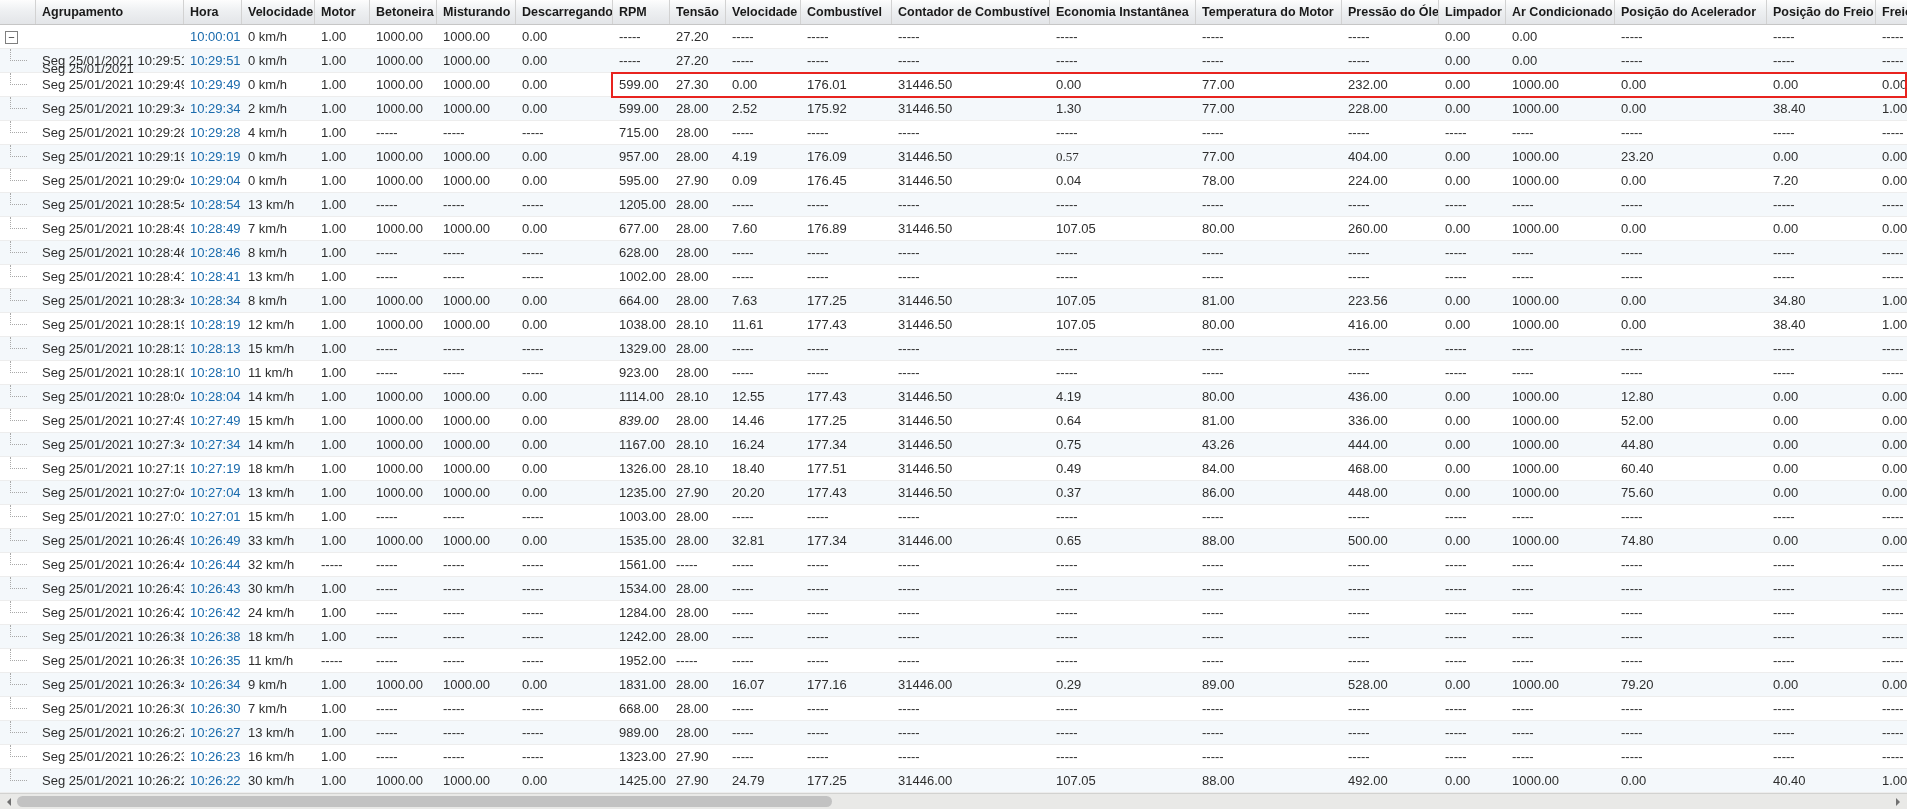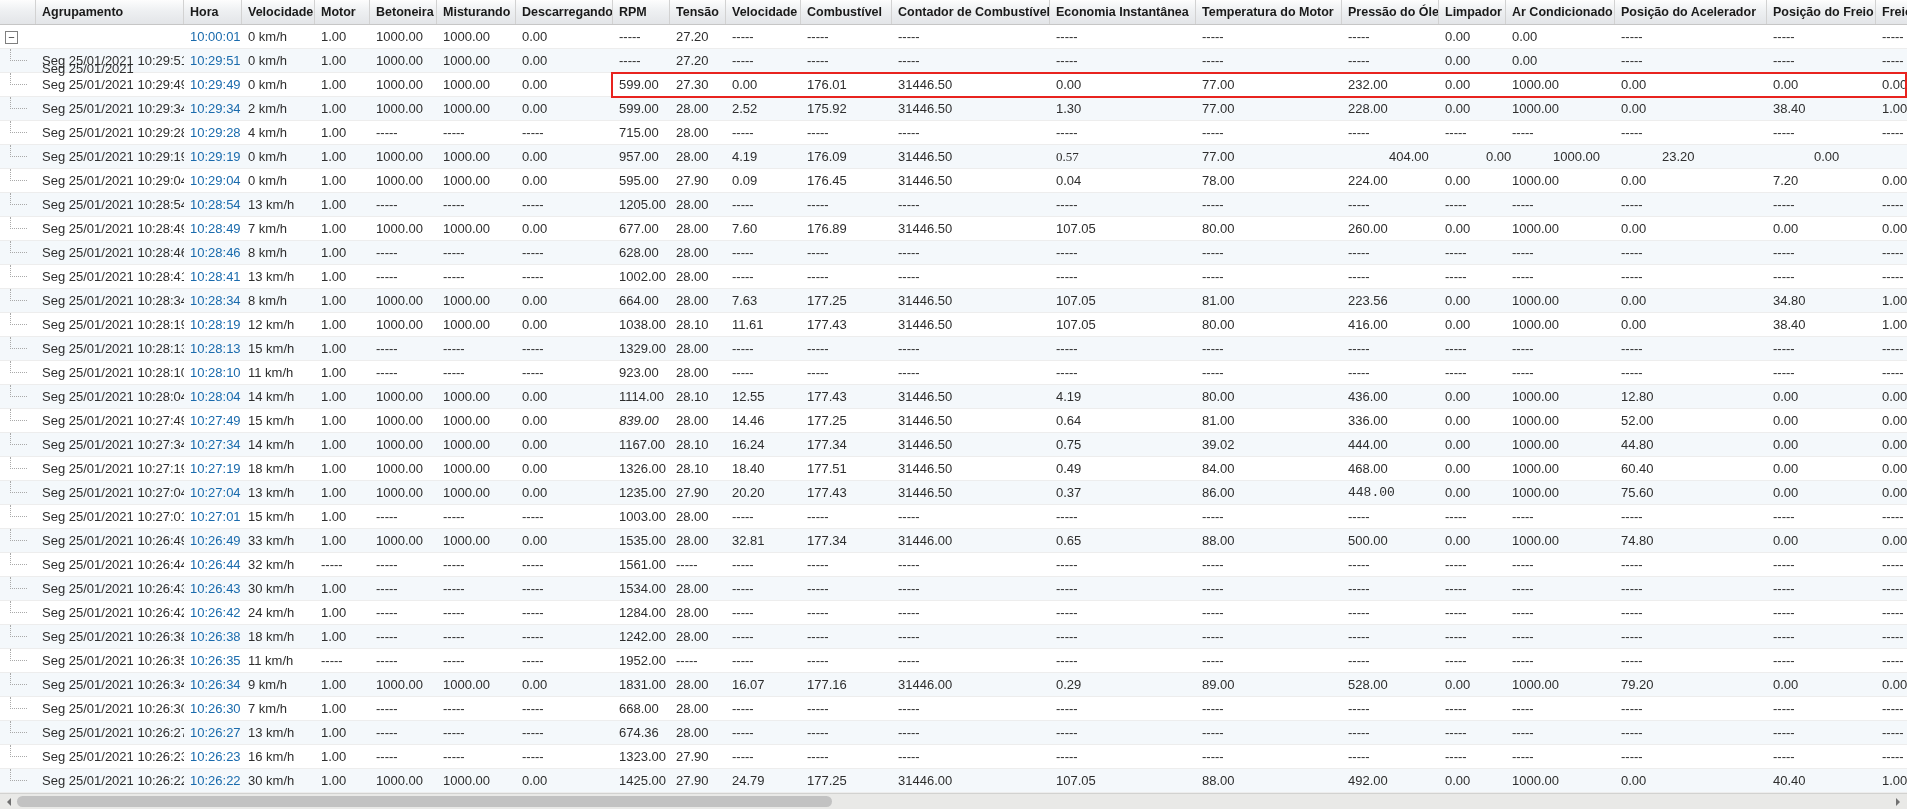--- a/index.html
+++ b/index.html
@@ -200,21 +200,21 @@
         <div class="cell col-betoneira" style="width: 67px;">1000.00</div>
         <div class="cell col-misturando" style="width: 79px;">1000.00</div>
         <div class="cell col-descarregando" style="width: 97px;">0.00</div>
         <div class="cell col-rpm" style="width: 57px;">957.00</div>
         <div class="cell col-tensao" style="width: 56px;">28.00</div>
         <div class="cell col-velocidade2" style="width: 75px;">4.19</div>
         <div class="cell col-combustivel" style="width: 91px;">176.09</div>
         <div class="cell col-contador_combustivel" style="width: 158px;">31446.50</div>
         <div class="cell col-economia_instantanea" style="width: 146px; font-family: Liberation Serif, serif;">0.57</div>
         <div class="cell col-temperatura_motor" style="width: 146px;">77.00</div>
-        <div class="cell col-pressao_oleo" style="width: 97px; margin-left: 41px;">404.00</div>
+        <div class="cell col-pressao_oleo" style="width: 97px;">404.00</div>
         <div class="cell col-limpador" style="width: 67px;">0.00</div>
         <div class="cell col-ar_condicionado" style="width: 109px;">1000.00</div>
         <div class="cell col-posicao_acelerador" style="width: 152px;">23.20</div>
         <div class="cell col-posicao_freio" style="width: 109px;">0.00</div>
         <div class="cell col-freio" style="width: 64px;">0.00</div>
       </div>
       <div class="row">
         <div class="cell tree-cell" style="width: 36px;">
           <span class="elbow"></span>
         </div>
@@ -499,21 +499,21 @@
         <div class="cell col-motor" style="width: 55px;">1.00</div>
         <div class="cell col-betoneira" style="width: 67px;">1000.00</div>
         <div class="cell col-misturando" style="width: 79px;">1000.00</div>
         <div class="cell col-descarregando" style="width: 97px;">0.00</div>
         <div class="cell col-rpm" style="width: 57px;">1167.00</div>
         <div class="cell col-tensao" style="width: 56px;">28.10</div>
         <div class="cell col-velocidade2" style="width: 75px;">16.24</div>
         <div class="cell col-combustivel" style="width: 91px;">177.34</div>
         <div class="cell col-contador_combustivel" style="width: 158px;">31446.50</div>
         <div class="cell col-economia_instantanea" style="width: 146px;">0.75</div>
-        <div class="cell col-temperatura_motor" style="width: 146px;">39.02</div>
+        <div class="cell col-temperatura_motor" style="width: 146px;">43.26</div>
         <div class="cell col-pressao_oleo" style="width: 97px;">444.00</div>
         <div class="cell col-limpador" style="width: 67px;">0.00</div>
         <div class="cell col-ar_condicionado" style="width: 109px;">1000.00</div>
         <div class="cell col-posicao_acelerador" style="width: 152px;">44.80</div>
         <div class="cell col-posicao_freio" style="width: 109px;">0.00</div>
         <div class="cell col-freio" style="width: 64px;">0.00</div>
       </div>
       <div class="row">
         <div class="cell tree-cell" style="width: 36px;">
           <span class="elbow"></span>
@@ -550,21 +550,21 @@
         <div class="cell col-betoneira" style="width: 67px;">1000.00</div>
         <div class="cell col-misturando" style="width: 79px;">1000.00</div>
         <div class="cell col-descarregando" style="width: 97px;">0.00</div>
         <div class="cell col-rpm" style="width: 57px;">1235.00</div>
         <div class="cell col-tensao" style="width: 56px;">27.90</div>
         <div class="cell col-velocidade2" style="width: 75px;">20.20</div>
         <div class="cell col-combustivel" style="width: 91px;">177.43</div>
         <div class="cell col-contador_combustivel" style="width: 158px;">31446.50</div>
         <div class="cell col-economia_instantanea" style="width: 146px;">0.37</div>
         <div class="cell col-temperatura_motor" style="width: 146px;">86.00</div>
-        <div class="cell col-pressao_oleo" style="width: 97px; font-family: Liberation Mono, monospace;">448.00</div>
+        <div class="cell col-pressao_oleo" style="width: 97px;">448.00</div>
         <div class="cell col-limpador" style="width: 67px;">0.00</div>
         <div class="cell col-ar_condicionado" style="width: 109px;">1000.00</div>
         <div class="cell col-posicao_acelerador" style="width: 152px;">75.60</div>
         <div class="cell col-posicao_freio" style="width: 109px;">0.00</div>
         <div class="cell col-freio" style="width: 64px;">0.00</div>
       </div>
       <div class="row">
         <div class="cell tree-cell" style="width: 36px;">
           <span class="elbow"></span>
         </div>
@@ -793,21 +793,21 @@
         <div class="cell tree-cell" style="width: 36px;">
           <span class="elbow"></span>
         </div>
         <div class="cell col-agrupamento" style="width: 148px;">Seg 25/01/2021 10:26:27</div>
         <div class="cell col-hora" style="width: 58px;">10:26:27</div>
         <div class="cell col-velocidade" style="width: 73px;">13 km/h</div>
         <div class="cell col-motor" style="width: 55px;">1.00</div>
         <div class="cell col-betoneira" style="width: 67px;">-----</div>
         <div class="cell col-misturando" style="width: 79px;">-----</div>
         <div class="cell col-descarregando" style="width: 97px;">-----</div>
-        <div class="cell col-rpm" style="width: 57px;">674.36</div>
+        <div class="cell col-rpm" style="width: 57px;">989.00</div>
         <div class="cell col-tensao" style="width: 56px;">28.00</div>
         <div class="cell col-velocidade2" style="width: 75px;">-----</div>
         <div class="cell col-combustivel" style="width: 91px;">-----</div>
         <div class="cell col-contador_combustivel" style="width: 158px;">-----</div>
         <div class="cell col-economia_instantanea" style="width: 146px;">-----</div>
         <div class="cell col-temperatura_motor" style="width: 146px;">-----</div>
         <div class="cell col-pressao_oleo" style="width: 97px;">-----</div>
         <div class="cell col-limpador" style="width: 67px;">-----</div>
         <div class="cell col-ar_condicionado" style="width: 109px;">-----</div>
         <div class="cell col-posicao_acelerador" style="width: 152px;">-----</div>

